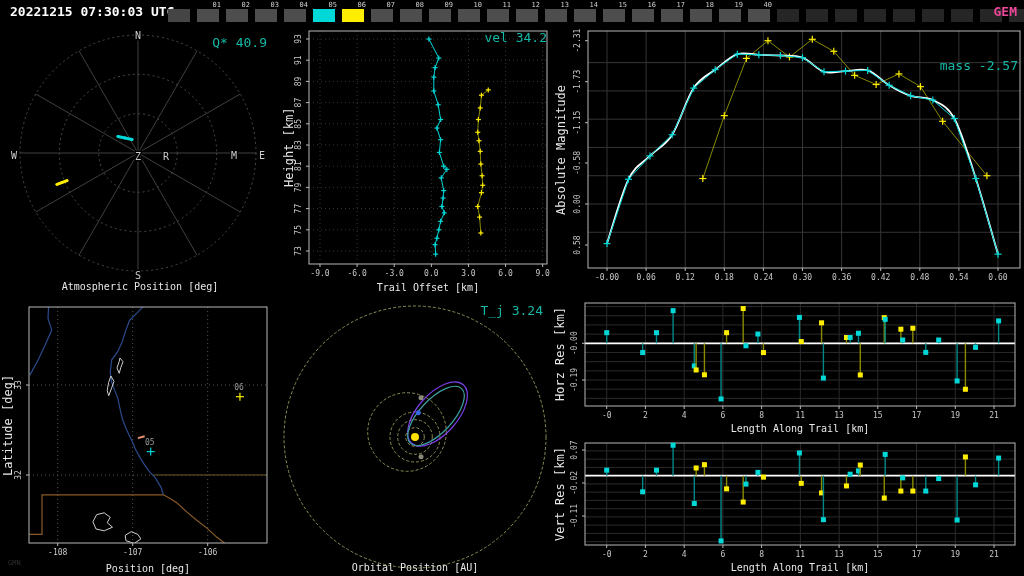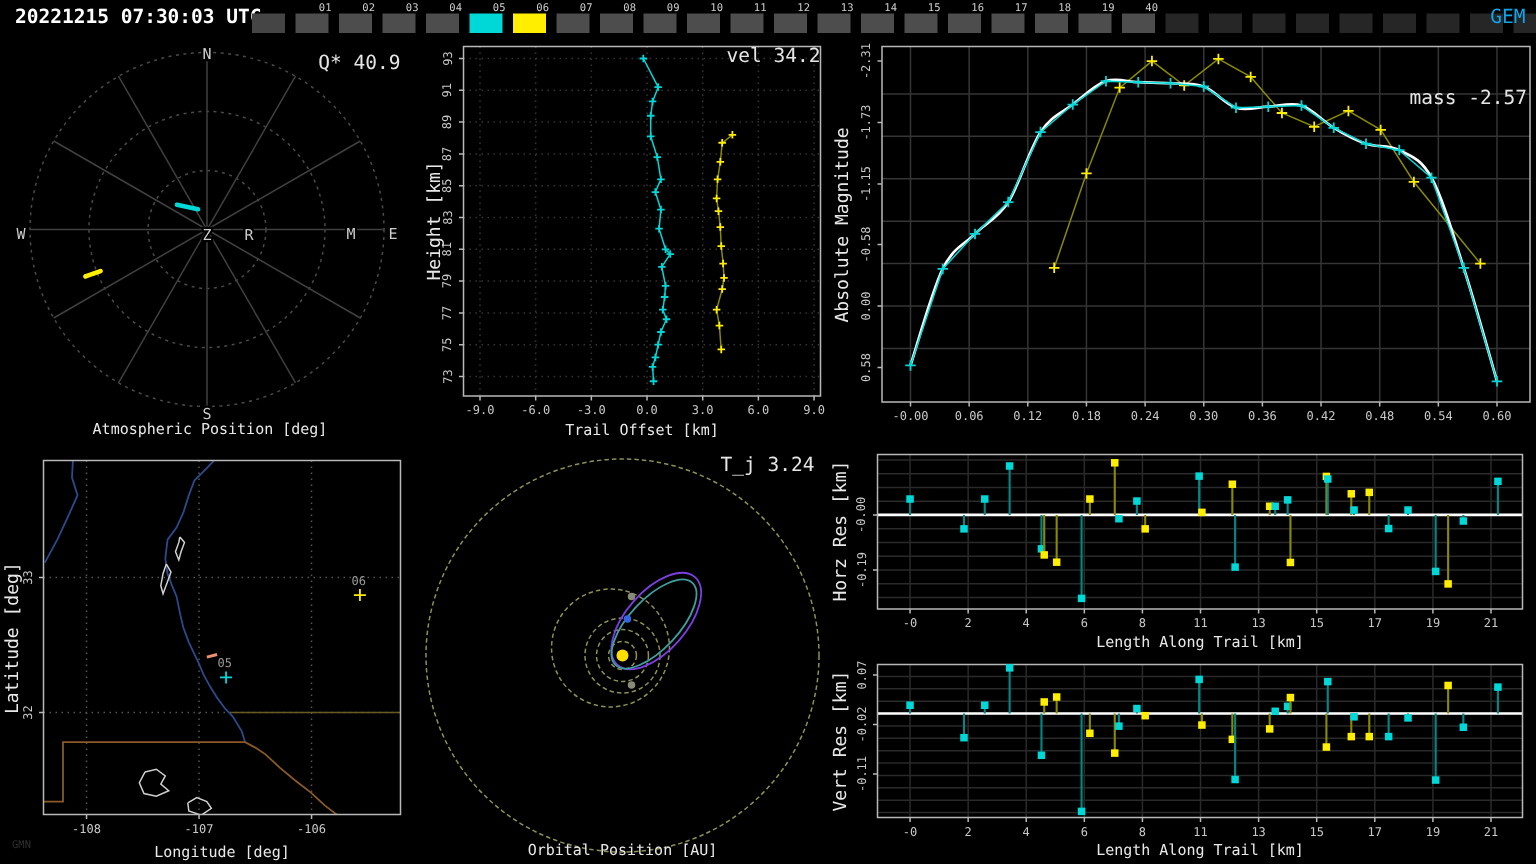--- a/index.html
+++ b/index.html
@@ -6,26 +6,26 @@
   #screen{position:relative;width:1024px;height:576px;background:#000;overflow:hidden;
           font-family:"DejaVu Sans Mono",monospace;color:#ddd;}
   
   #topbar{position:absolute;left:0;top:0;width:1024px;height:24px;background:#000;}
   #timestamp{position:absolute;left:10px;top:4px;font-size:13px;font-weight:bold;color:#fff;white-space:nowrap;}
   #tabs{position:absolute;left:168px;top:0;height:24px;display:flex;gap:7px;}
   .tab{position:relative;width:22px;height:13px;margin-top:9px;background:#4d4d4d;flex:0 0 auto;}
   .tab.lead{background:#454545;}
   .tab.blank{background:#262626;}
   .tab .num{position:absolute;top:-8px;right:-2px;font-size:7px;line-height:8px;color:#cfcfcf;}
-  #station{position:absolute;right:7px;top:4px;font-size:13px;font-weight:normal;color:#0ea5e9;}
+  #station{position:absolute;right:7px;top:4px;font-size:13px;font-weight:bold;color:#ec4899;}
   
   .panel{position:absolute;background:#000;}
   .panel svg{position:absolute;left:0;top:0;}
   svg text{font-family:"DejaVu Sans Mono",monospace;}
-  .ptitle{position:absolute;font-size:13px;color:#e5e5e5;white-space:nowrap;}
+  .ptitle{position:absolute;font-size:13px;color:#14b8a6;white-space:nowrap;}
   .xlab{position:absolute;font-size:10px;color:#e8e8e8;text-align:center;white-space:nowrap;}
   .ylab{position:absolute;font-size:12px;color:#e8e8e8;writing-mode:vertical-rl;transform:rotate(180deg);
         text-align:center;white-space:nowrap;}
   #panel-atmospheric{left:0;top:25px;width:280px;height:270px;}
   #panel-trail{left:280px;top:25px;width:270px;height:270px;}
   #panel-magnitude{left:550px;top:25px;width:474px;height:270px;}
   #panel-map{left:0;top:295px;width:280px;height:281px;}
   #panel-orbit{left:280px;top:295px;width:270px;height:281px;}
   #panel-horz{left:550px;top:295px;width:474px;height:140px;}
   #panel-vert{left:550px;top:435px;width:474px;height:141px;}
@@ -462,21 +462,21 @@
         <text x="57.7" y="260" fill="#c8c8c8" font-size="8" text-anchor="middle">-108</text>
         <line x1="132.7" y1="248" x2="132.7" y2="251" stroke="#b8b8b8" stroke-width="1"></line>
         <text x="132.7" y="260" fill="#c8c8c8" font-size="8" text-anchor="middle">-107</text>
         <line x1="207.7" y1="248" x2="207.7" y2="251" stroke="#b8b8b8" stroke-width="1"></line>
         <text x="207.7" y="260" fill="#c8c8c8" font-size="8" text-anchor="middle">-106</text>
         <line x1="26" y1="90" x2="29" y2="90" stroke="#b8b8b8" stroke-width="1"></line>
         <text x="21" y="90" fill="#c8c8c8" font-size="8" text-anchor="middle" transform="rotate(-90 21 90)">33</text>
         <line x1="26" y1="180" x2="29" y2="180" stroke="#b8b8b8" stroke-width="1"></line>
         <text x="21" y="180" fill="#c8c8c8" font-size="8" text-anchor="middle" transform="rotate(-90 21 180)">32</text>
       </svg>
-    <div class="xlab" id="xl-map">Longitude [deg]</div>
+    <div class="xlab" id="xl-map">Position [deg]</div>
     <div class="ylab" id="yl-map">Latitude [deg]</div>
   </section>
 
   <section class="panel" id="panel-orbit">
     <svg id="svg-orbit" width="270" height="281">
         <circle cx="135" cy="142" r="9.3" fill="none" stroke="#8f8f55" stroke-width="1" stroke-dasharray="3,2"></circle>
         <circle cx="135" cy="142" r="17.3" fill="none" stroke="#8f8f55" stroke-width="1" stroke-dasharray="3,2"></circle>
         <circle cx="135" cy="142" r="25" fill="none" stroke="#8f8f55" stroke-width="1" stroke-dasharray="3,2"></circle>
         <circle cx="127" cy="137" r="39.3" fill="none" stroke="#8f8f55" stroke-width="1" stroke-dasharray="3,2"></circle>
         <circle cx="135" cy="142" r="131" fill="none" stroke="#8f8f55" stroke-width="1" stroke-dasharray="3,2"></circle>

